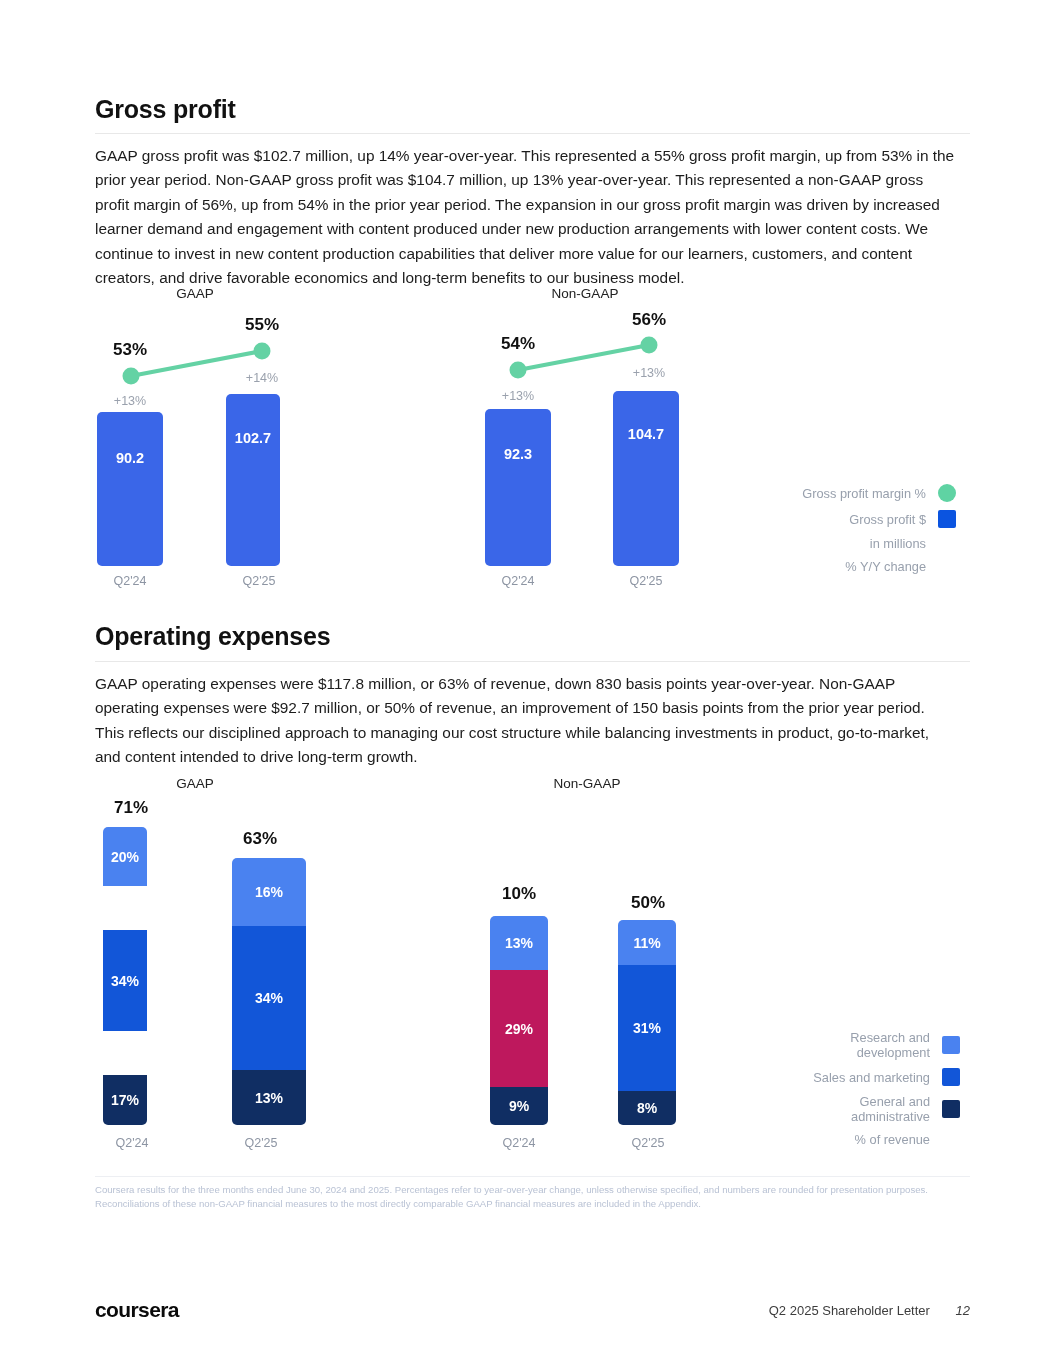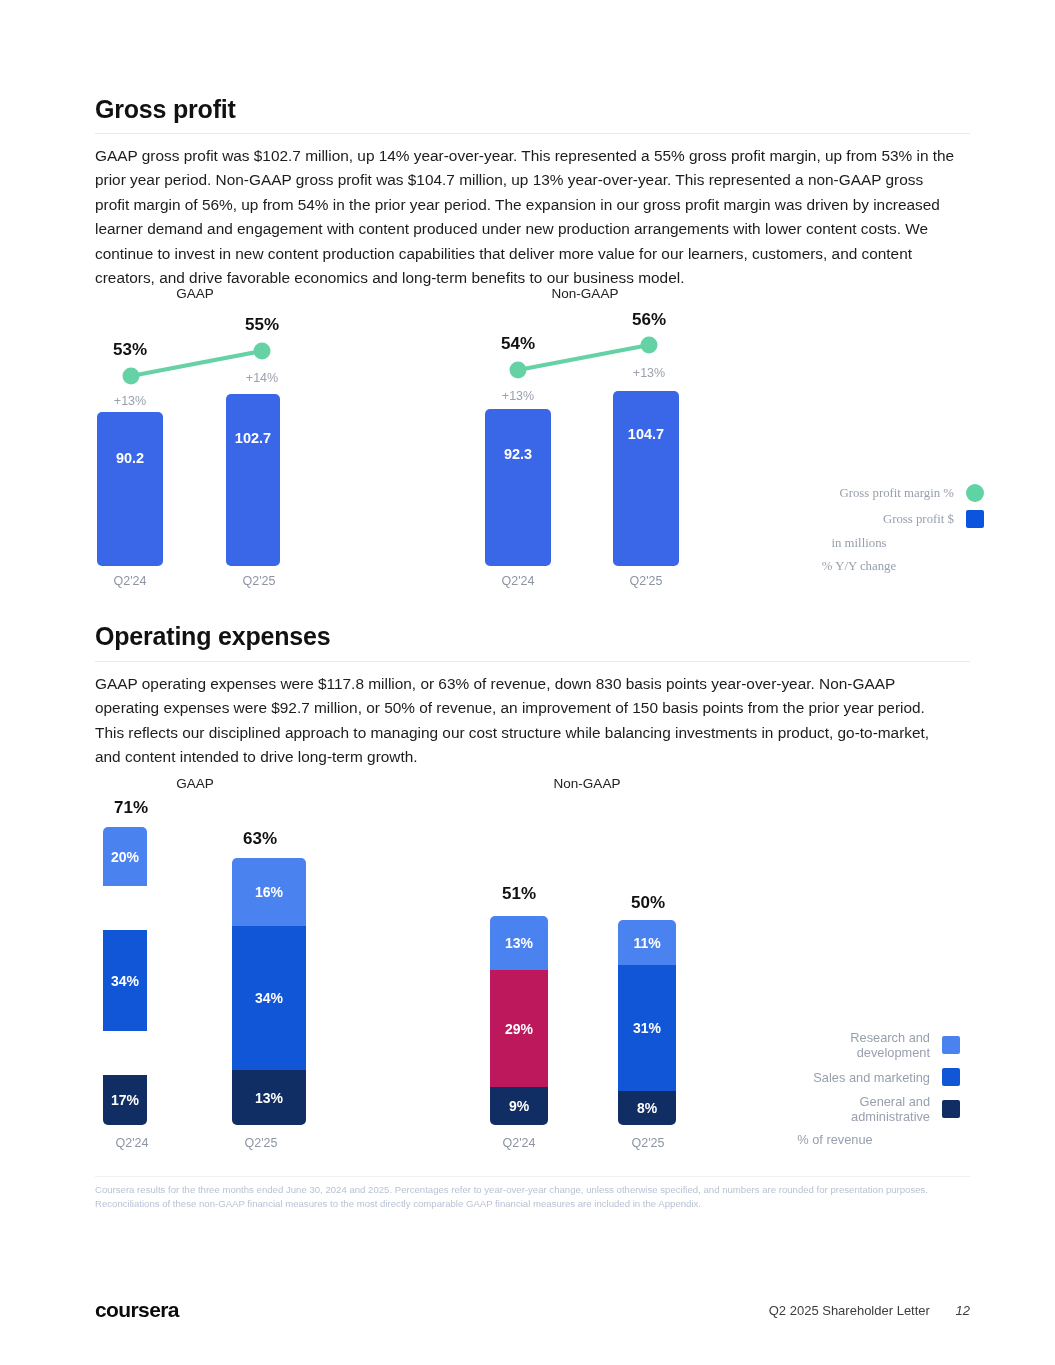--- a/index.html
+++ b/index.html
@@ -123,21 +123,21 @@
   .swatch{
     width:18px;height:18px;
     margin-left:12px;
     flex:0 0 18px;
   }
   .swatch.circle{border-radius:50%;}
   .swatch.square{border-radius:2px;}
   .legend-note{
     font-size:12.8px;
     color:#98a0ad;
-    text-align:center;
+    text-align:right;
     margin-bottom:8px;
     padding-right:30px;
     line-height:15px;
   }
 
   
   .footnote{
     position:absolute;
     left:95px;width:875px;
     font-size:9.6px;
@@ -223,21 +223,21 @@
       <div class="bar-value" style="top:37px;">92.3</div>
     </div>
     <div class="bar" style="left:613px;top:391px;width:66px;height:175px;">
       <div class="bar-value" style="top:35px;">104.7</div>
     </div>
 
     <div class="axis-label" style="left:470px;top:574px;width:96px;">Q2'24</div>
     <div class="axis-label" style="left:598px;top:574px;width:96px;">Q2'25</div>
   </div>
 
-  <div class="legend" style="left:764px;top:484px;width:220px;font-family:Liberation Serif, serif;">
+  <div class="legend" style="left:736px;top:484px;width:220px;">
     <div class="legend-row">
       <span class="legend-label">Gross profit margin %</span>
       <span class="swatch circle" style="background:#5fd3a3;"></span>
     </div>
     <div class="legend-row">
       <span class="legend-label">Gross profit $</span>
       <span class="swatch square" style="background:#0b54e0;"></span>
     </div>
     <div class="legend-note">in millions</div>
     <div class="legend-note">% Y/Y change</div>
@@ -266,21 +266,21 @@
       <div class="seg" style="background:#102e63;height:55px;">13%</div>
     </div>
 
     <div class="axis-label" style="left:84px;top:1136px;width:96px;">Q2'24</div>
     <div class="axis-label" style="left:213px;top:1136px;width:96px;">Q2'25</div>
   </div>
 
   <div class="chart-block">
     <div class="chart-title" style="left:532px;top:776px;width:110px;">Non-GAAP</div>
 
-    <div class="pct-top" style="left:471px;top:884px;width:96px;">51%</div>
+    <div class="pct-top" style="left:471px;top:884px;width:96px;">10%</div>
     <div class="pct-top" style="left:600px;top:893px;width:96px;">50%</div>
 
     <div class="stack" style="left:490px;top:916px;width:58px;height:209px;">
       <div class="seg" style="background:#4a82f0;height:54px;">13%</div>
       <div class="seg" style="background:#be185d;height:117px;">29%</div>
       <div class="seg" style="background:#102e63;height:38px;">9%</div>
     </div>
 
     <div class="stack" style="left:618px;top:920px;width:58px;height:205px;">
       <div class="seg" style="background:#4a82f0;height:45px;">11%</div>

